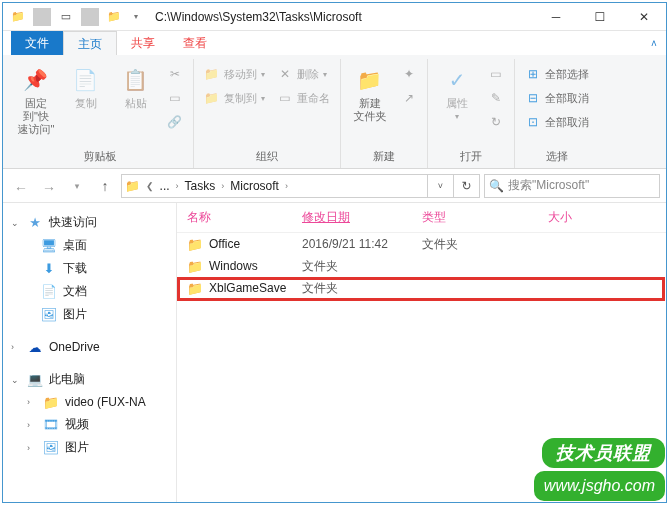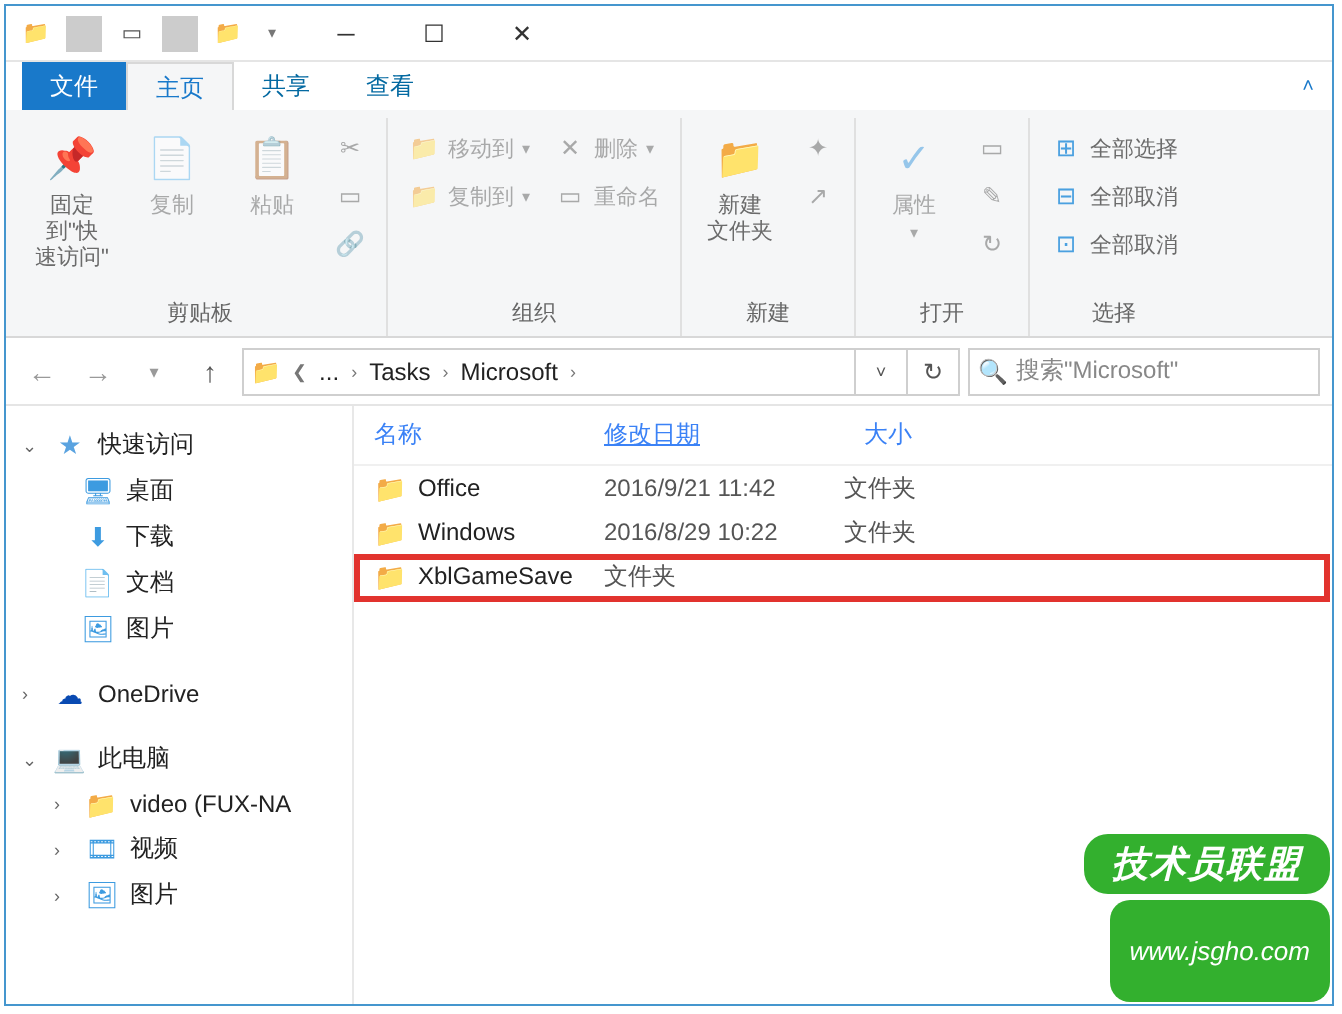--- a/index.html
+++ b/index.html
@@ -11,21 +11,21 @@
 .titlebar .tb-icons span { width: 18px; height: 18px; display: inline-flex; align-items: center; justify-content: center; font-size: 11px; color: #555; }
 .titlebar .folder-glyph { color: #f8c96b; }
 .titlebar .divider { width: 1px; height: 16px; background: #ccc; margin: 0 2px; }
 .titlebar .path { flex: 1; font-size: 12px; color: #222; padding-left: 4px; }
 .titlebar .winbtns { display: flex; }
 .titlebar .winbtns div { width: 44px; height: 28px; display: flex; align-items: center; justify-content: center; color: #333; font-size: 12px; }
 
 .tabs { height: 24px; display: flex; align-items: center; background: #fff; padding-left: 8px; }
 .tabs .tab { padding: 4px 14px 3px; font-size: 12px; color: #fff; background: #1979ca; }
 .tabs .tab.active { background: #f5f6f7; color: #1979ca; border: 1px solid #d8d8d8; border-bottom: none; }
-.tabs .tab.plain { background: transparent; color: #0369a1; }
+.tabs .tab.plain { background: transparent; color: #ef4444; }
 .tabs .spacer { flex: 1; }
 .tabs .drop { width: 24px; text-align: center; color: #1979ca; font-size: 10px; }
 
 .ribbon { background: #f5f6f7; border-bottom: 1px solid #d8d8d8; height: 114px; display: flex; padding: 4px 4px 0; }
 .ribbon .group { display: flex; flex-direction: column; align-items: center; border-right: 1px solid #e0e0e0; padding: 2px 6px 0; }
 .ribbon .group:last-child { border-right: none; }
 .ribbon .grpbody { display: flex; align-items: flex-start; flex: 1; gap: 4px; }
 .ribbon .grplabel { font-size: 11px; color: #666; padding: 2px 0 4px; }
 .ribbon .bigbtn { display: flex; flex-direction: column; align-items: center; justify-content: flex-start; width: 46px; padding-top: 4px; gap: 2px; font-size: 11px; color: #6b6b6b; text-align: center; line-height: 1.2; }
 .ribbon .bigbtn .ico { width: 30px; height: 30px; display: flex; align-items: center; justify-content: center; font-size: 20px; }
@@ -55,54 +55,55 @@
 .star { color: #5aa3e0; }
 .desk { color: #3d9be0; }
 .dl { color: #3d9be0; }
 .doc { color: #3d9be0; }
 .pic { color: #3d9be0; }
 .od { color: #094ab2; }
 .pc { color: #3d9be0; }
 .fdisk { color: #e0b050; }
 
 .main { flex: 1; display: flex; flex-direction: column; }
-.headers { display: flex; font-size: 12px; color: #3b82f6; border-bottom: 1px solid #f0f0f0; padding: 6px 0 6px 10px; }
+.headers { display: flex; font-size: 12px; color: #ec4899; border-bottom: 1px solid #f0f0f0; padding: 6px 0 6px 10px; }
 .headers div { display: flex; align-items: center; }
 .col-name { width: 115px; }
 .col-date { width: 120px; text-decoration: underline; }
 .col-type { width: 116px; }
 .col-size { width: 60px; margin-left: 10px; }
 .rows { position: relative; }
 .row { display: flex; align-items: center; font-size: 12px; color: #222; padding: 3px 0 3px 10px; height: 22px; }
 .row .cicon { width: 18px; color: #f8c96b; font-size: 13px; margin-right: 4px; }
 .row .rname { width: 93px; }
 .row .rdate { width: 120px; color: #555; }
 .row .rtype { width: 116px; color: #555; }
 .highlight { position: absolute; border: 3px solid #e2332e; left: 0px; top: 44px; width: 488px; height: 24px; pointer-events: none; }
 
 .status { height: 24px; border-top: 1px solid #e5e5e5; display: flex; align-items: center; font-size: 11px; color: #555; padding: 0 8px; }
 
 .watermark { position: absolute; right: 6px; bottom: 6px; text-align: right; pointer-events: none; }
 .watermark .wm1 { background: #33b02e; color: #fff; font-size: 18px; font-weight: bold; padding: 3px 14px; border-radius: 12px; display: inline-block; font-style: italic; letter-spacing: 1px; }
-.watermark .wm2 { background: #33b02e; color: #fff; font-size: 13px; padding: 18px 10px; border-radius: 10px; display: inline-block; margin-top: 3px; font-style: italic; }
+.watermark .wm2 { background: #33b02e; color: #fff; font-size: 16px; padding: 6px 10px; border-radius: 10px; display: inline-block; margin-top: 3px; font-style: italic; }
 </style>
 </head>
 <body>
 
 <div class="window">
 
   <div class="titlebar">
     <div class="tb-icons">
       <span class="folder-glyph">📁</span>
       <span class="divider"></span>
       <span>▭</span>
       <span class="divider"></span>
       <span class="folder-glyph">📁</span>
       <span style="font-size:8px;color:#777">▾</span>
     </div>
+    <div class="path">C:\Windows\System32\Tasks\Microsoft</div>
     <div class="winbtns">
       <div>─</div>
       <div>☐</div>
       <div>✕</div>
     </div>
   </div>
 
   <div class="tabs">
     <div class="tab">文件</div>
     <div class="tab active">主页</div>
@@ -311,33 +312,33 @@
             <span class="ficon pic">🖼</span>
             <span>图片</span>
           </div>
       </div>
     </div>
 
     <div class="main">
       <div class="headers">
         <div class="col-name">名称</div>
         <div class="col-date">修改日期</div>
+        <div class="col-type">类型</div>
         <div class="col-size">大小</div>
       </div>
       <div class="rows">
         <div class="row">
           <span class="cicon">📁</span>
           <span class="rname">Office</span>
           <span class="rdate">2016/9/21 11:42</span>
           <span class="rtype">文件夹</span>
         </div>
         <div class="row">
           <span class="cicon">📁</span>
           <span class="rname">Windows</span>
-          <span class="rdate">2016/8/29 10:22</span>
           <span class="rtype">文件夹</span>
         </div>
         <div class="row">
           <span class="cicon">📁</span>
           <span class="rname">XblGameSave</span>
           <span class="rtype">文件夹</span>
         </div>
         <div class="highlight"></div>
       </div>
     </div>

